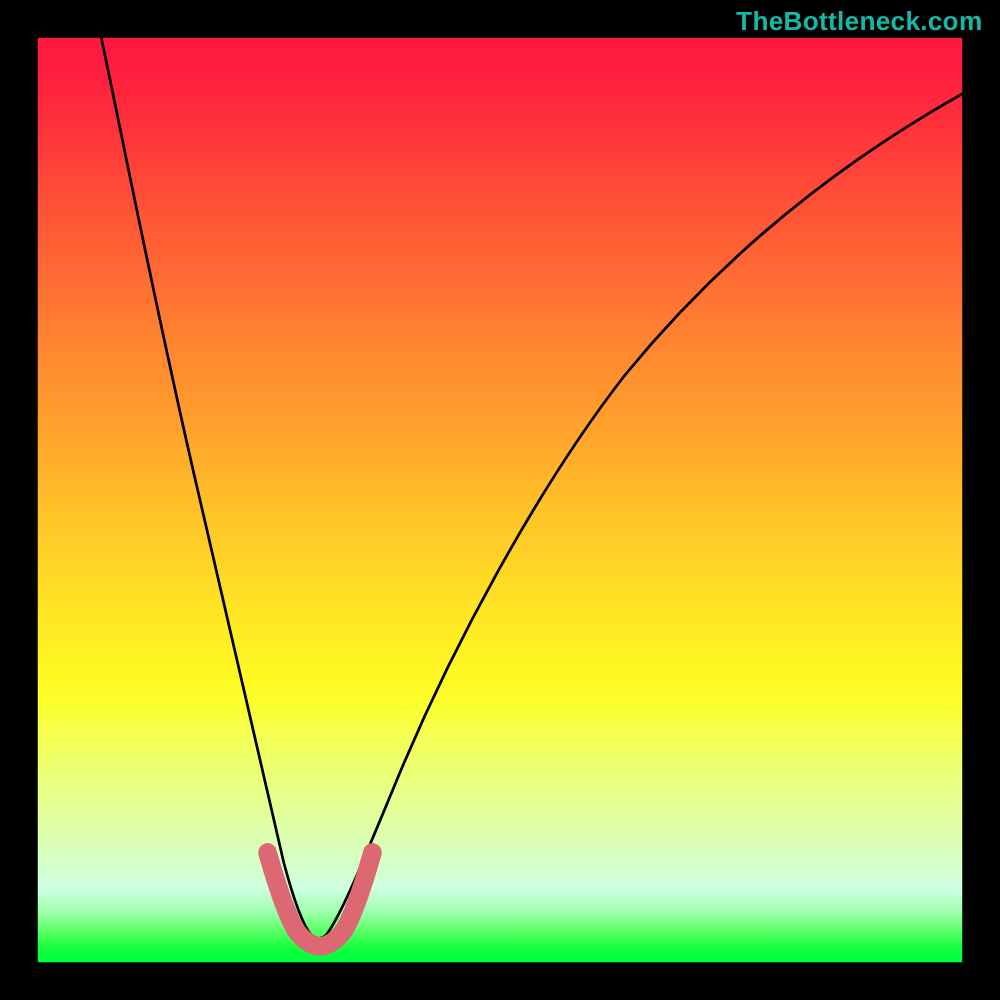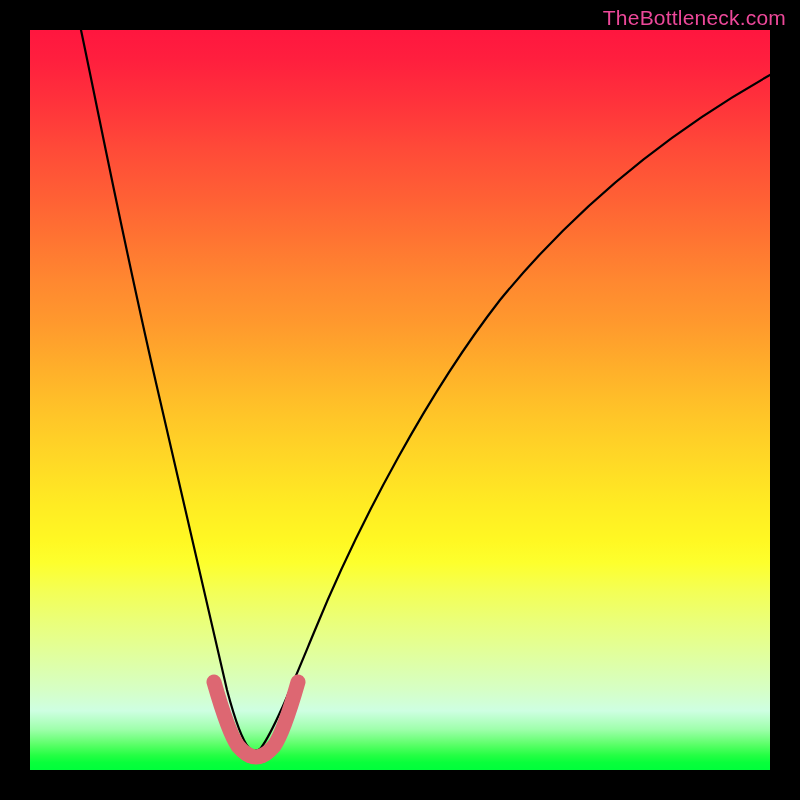--- a/index.html
+++ b/index.html
@@ -66,24 +66,24 @@
     position: absolute;
     left: 0;
     top: 0;
     width: 100%;
     height: 100%;
   }
   .brand {
     position: absolute;
     top: 6px;
     right: 14px;
-    color: #ec4899;
+    color: #14b8a6;
     font-size: 21px;
     letter-spacing: 0.2px;
-    font-weight: 400;
+    font-weight: 700;
   }
 </style>
 </head>
 <body>
 
 <div class="frame">
 
   <div class="brand">TheBottleneck.com</div>
 
   <div class="plot-area">

